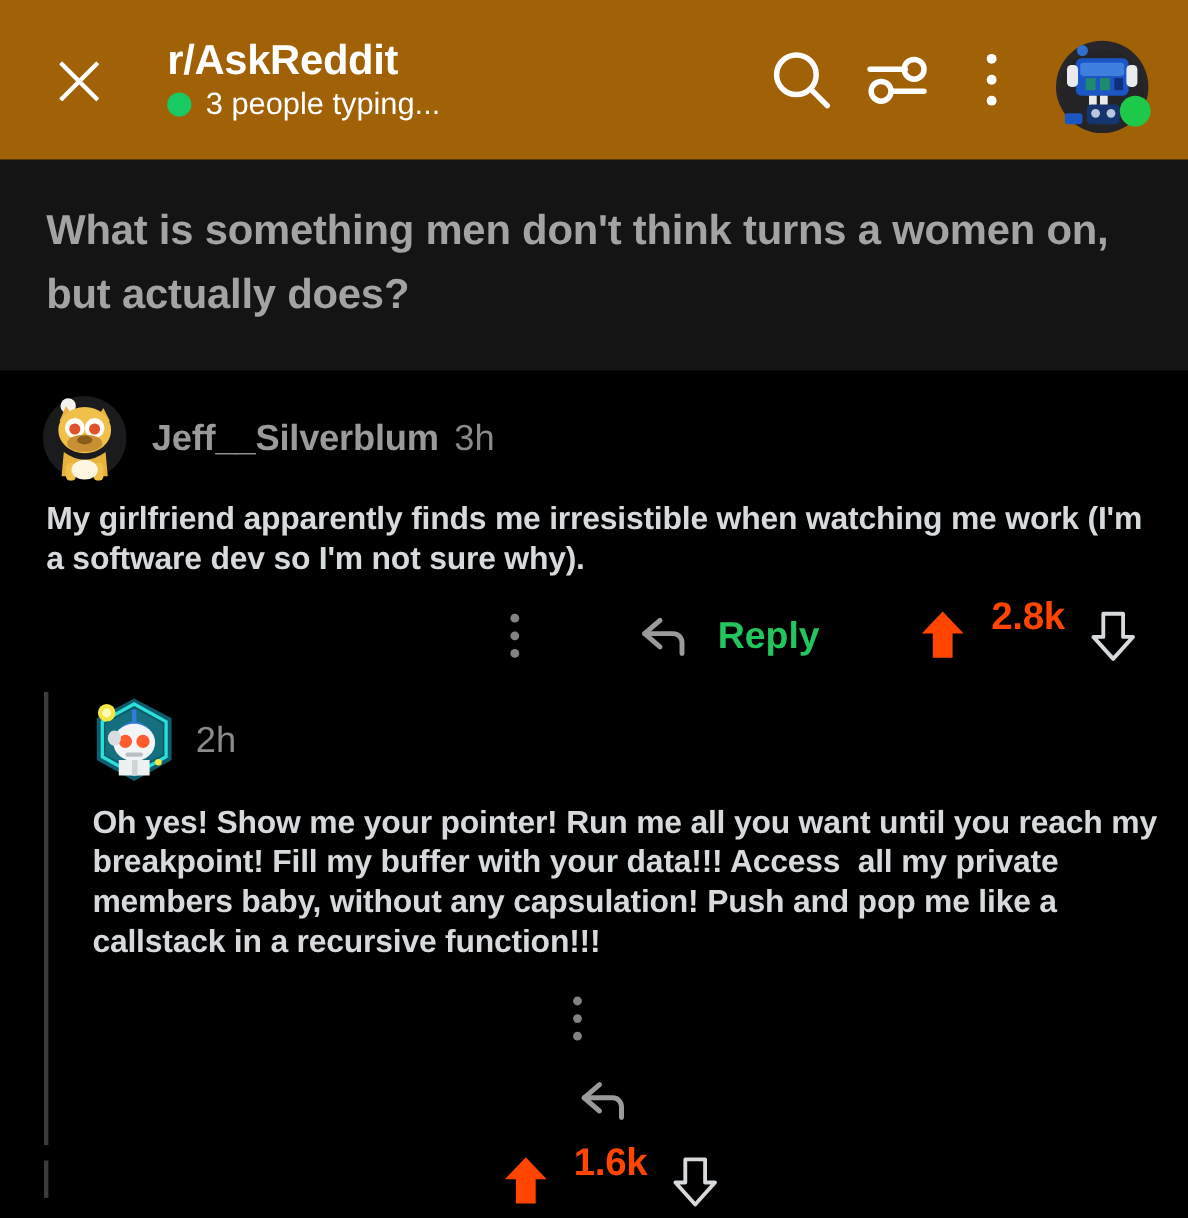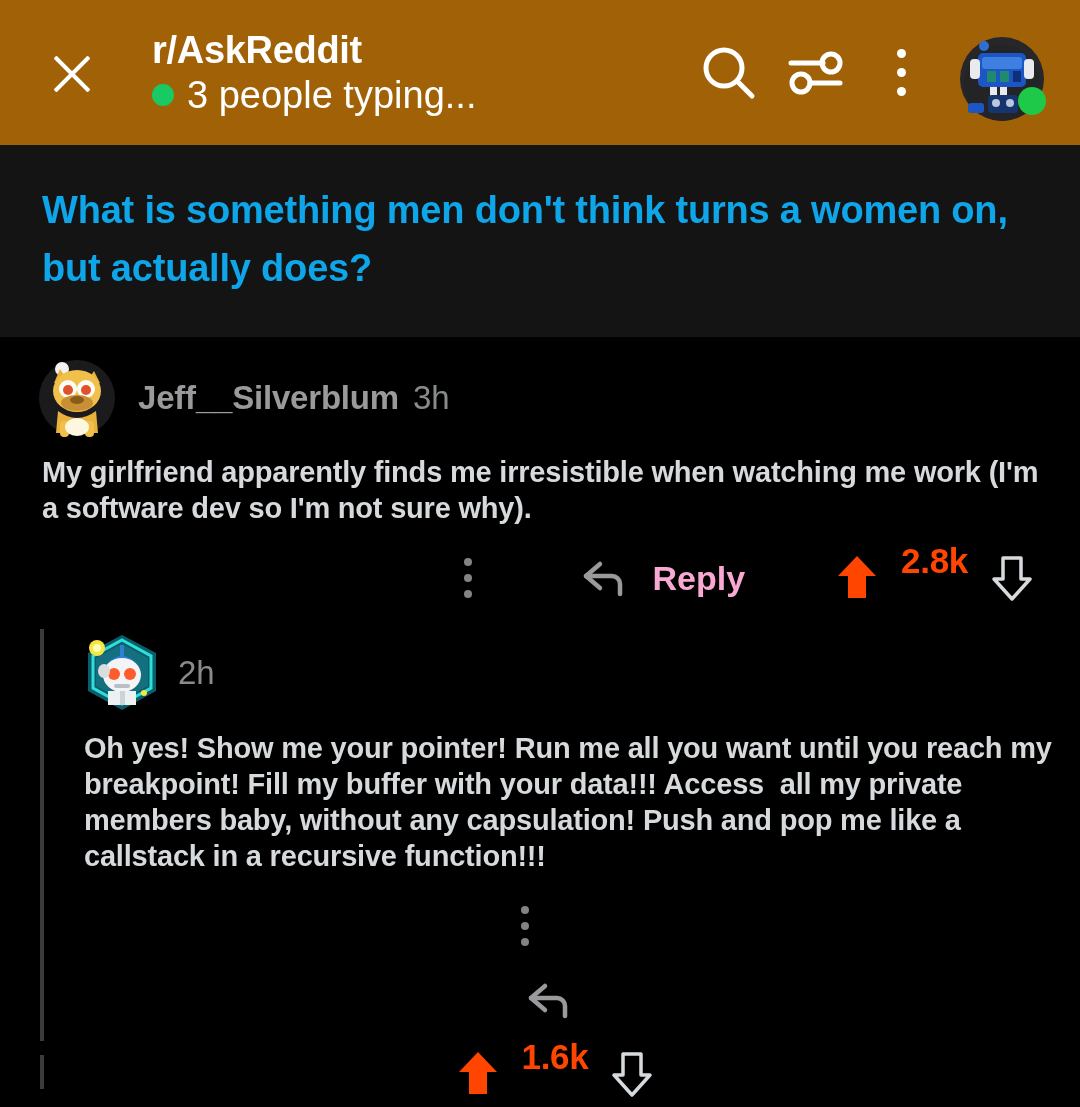--- a/index.html
+++ b/index.html
@@ -69,21 +69,21 @@
     margin-top: 4px;
   }
   .typing-dot {
     width: 22px;
     height: 22px;
     border-radius: 50%;
     background: #18c964;
     flex: 0 0 auto;
   }
   .typing-text {
-    font-size: 38px;
+    font-size: 28px;
     color: #ffffff;
     font-weight: 400;
     line-height: 1;
   }
 
   .header-actions {
     display: flex;
     align-items: center;
     gap: 0;
     flex: 0 0 auto;
@@ -145,21 +145,21 @@
   
   .post-band {
     background: #141415;
     padding: 36px 42px 40px 42px;
     box-sizing: border-box;
   }
   .post-title {
     font-size: 38px;
     font-weight: bold;
     line-height: 1.53;
-    color: #0ea5e9;
+    color: #a3a3a3;
     letter-spacing: -0.2px;
   }
 
   
   .comments { background: #000000; position: relative; }
 
   .comment { position: relative; }
   .comment.top { padding: 14px 0 0 0; }
 
   .author-row {
@@ -224,21 +224,21 @@
   }
   .reply-btn {
     display: flex;
     align-items: center;
     gap: 22px;
     cursor: pointer;
   }
   .reply-label {
     font-size: 34px;
     font-weight: bold;
-    color: #f9a8d4;
+    color: #22c55e;
   }
   .vote-group {
     display: flex;
     align-items: flex-start;
     gap: 0;
   }
   .vote-btn {
     width: 76px; height: 74px;
     display: flex; align-items: center; justify-content: center;
     cursor: pointer;

